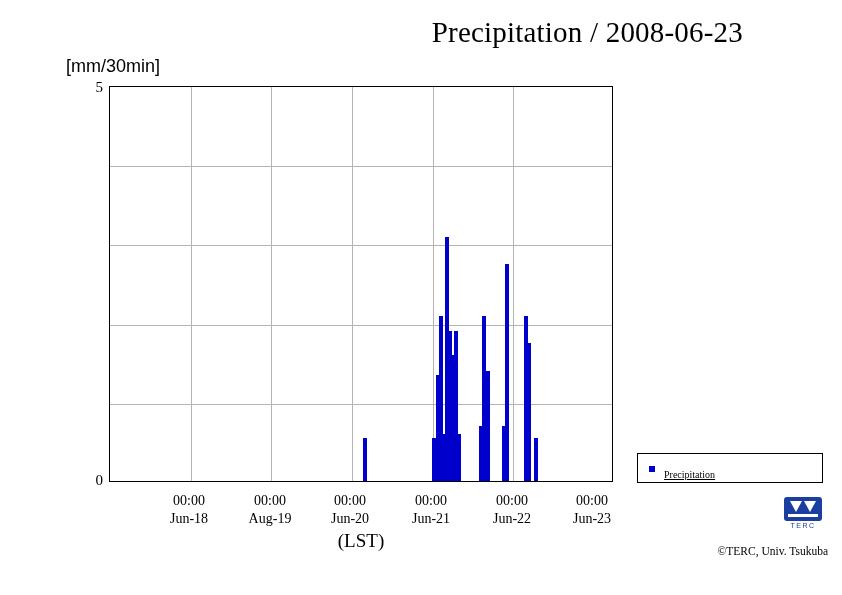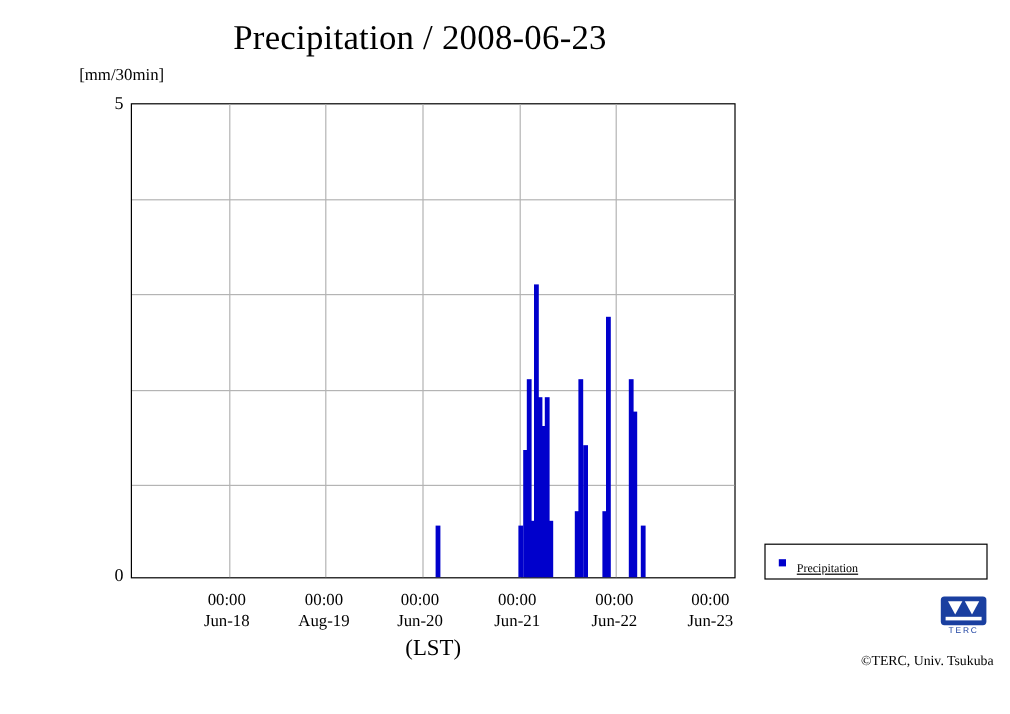--- a/index.html
+++ b/index.html
@@ -19,31 +19,32 @@
     position: absolute;
     left: 0; top: 0;
     width: 842px;
     height: 595px;
   }
   .title {
     position: absolute;
     left: 0;
     top: 16px;
     width: 700px;
-    text-align: center;
+    text-align: right;
     font-size: 29px;
     font-family: "Liberation Serif", serif;
     letter-spacing: 0.2px;
+    padding-left: 43px;
   }
   .yunit {
     position: absolute;
     left: 66px;
     top: 56px;
-    font-size: 14px;
-    font-family: Liberation Serif, serif;
+    font-size: 18px;
+    font-family: Liberation Sans, sans-serif;
   }
   .plot-frame {
     position: absolute;
     left: 109px;
     top: 86px;
     width: 504px;
     height: 396px;
     border: 1px solid #000000;
     box-sizing: border-box;
     background: #ffffff;

